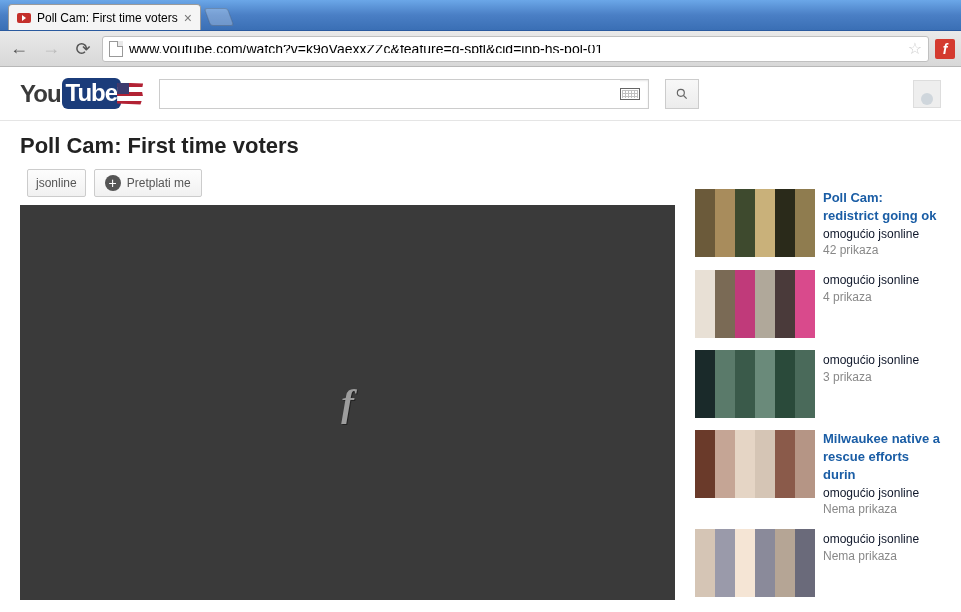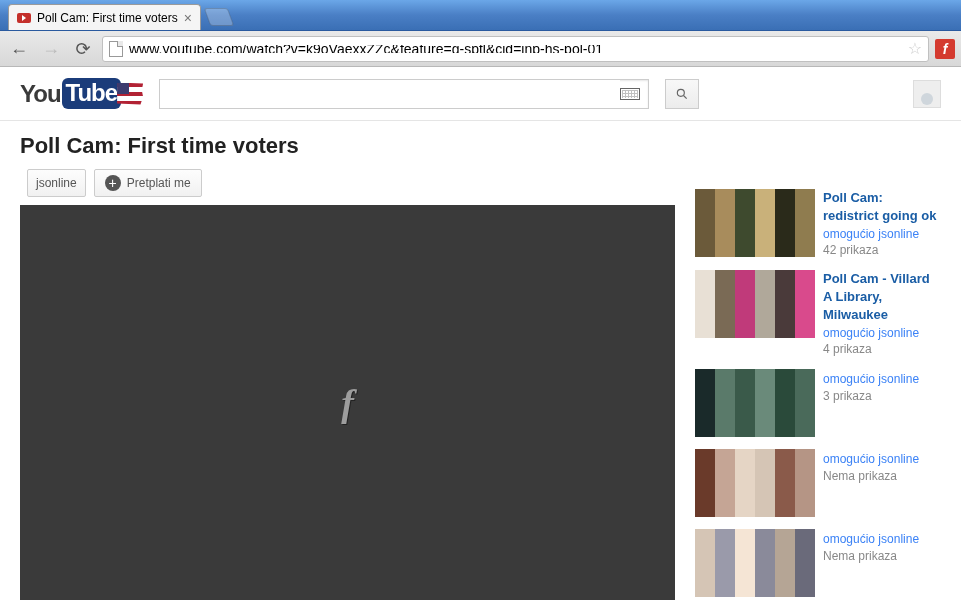--- a/index.html
+++ b/index.html
@@ -164,21 +164,21 @@
 }
 
 
 .sidebar { flex:1; padding-top:56px; }
 .rel-item { display:flex; gap:8px; margin-bottom:12px; }
 .thumb {
   width:120px; height:68px; flex-shrink:0; background:#888; overflow:hidden;
 }
 .rel-info { font-size:12px; line-height:1.35; }
 .rel-title { font-size:13px; font-weight:bold; color:#1a5da5; cursor:pointer; }
-.rel-by { color:#3b82f6; margin-top:2px;}
+.rel-by { color:#0f172a; margin-top:2px;}
 .rel-views { color:#888; }
 
 
 .mosaic { display:grid; grid-template-columns:repeat(6,1fr); grid-template-rows:repeat(4,1fr); width:100%; height:100%;}
 .mosaic div { }
 </style>
 </head>
 <body>
 
 <div class="window-chrome">
@@ -300,21 +300,20 @@
             <div style="background: rgb(217, 74, 140);"></div>
             <div style="background: rgb(232, 224, 213);"></div>
             <div style="background: rgb(122, 106, 85);"></div>
             <div style="background: rgb(192, 58, 122);"></div>
             <div style="background: rgb(176, 168, 154);"></div>
             <div style="background: rgb(74, 58, 58);"></div>
             <div style="background: rgb(217, 74, 140);"></div>
           </div>
         </div>
         <div class="rel-info">
-          <div class="rel-title">Poll Cam - Villard A Library, Milwaukee</div>
           <div class="rel-by">omogućio jsonline</div>
           <div class="rel-views">4 prikaza</div>
         </div>
       </div>
       <div class="rel-item">
         <div class="thumb">
           <div class="mosaic">
             <div style="background: rgb(26, 42, 42);"></div>
             <div style="background: rgb(90, 122, 106);"></div>
             <div style="background: rgb(58, 90, 74);"></div>
@@ -369,20 +368,21 @@
             <div style="background: rgb(181, 149, 133);"></div>
             <div style="background: rgb(106, 58, 42);"></div>
             <div style="background: rgb(197, 165, 149);"></div>
             <div style="background: rgb(229, 213, 197);"></div>
             <div style="background: rgb(213, 197, 181);"></div>
             <div style="background: rgb(138, 90, 74);"></div>
             <div style="background: rgb(181, 149, 133);"></div>
           </div>
         </div>
         <div class="rel-info">
+          <div class="rel-title">Milwaukee native a rescue efforts durin</div>
           <div class="rel-by">omogućio jsonline</div>
           <div class="rel-views">Nema prikaza</div>
         </div>
       </div>
       <div class="rel-item">
         <div class="thumb">
           <div class="mosaic">
             <div style="background: rgb(213, 197, 181);"></div>
             <div style="background: rgb(154, 154, 170);"></div>
             <div style="background: rgb(245, 229, 213);"></div>

